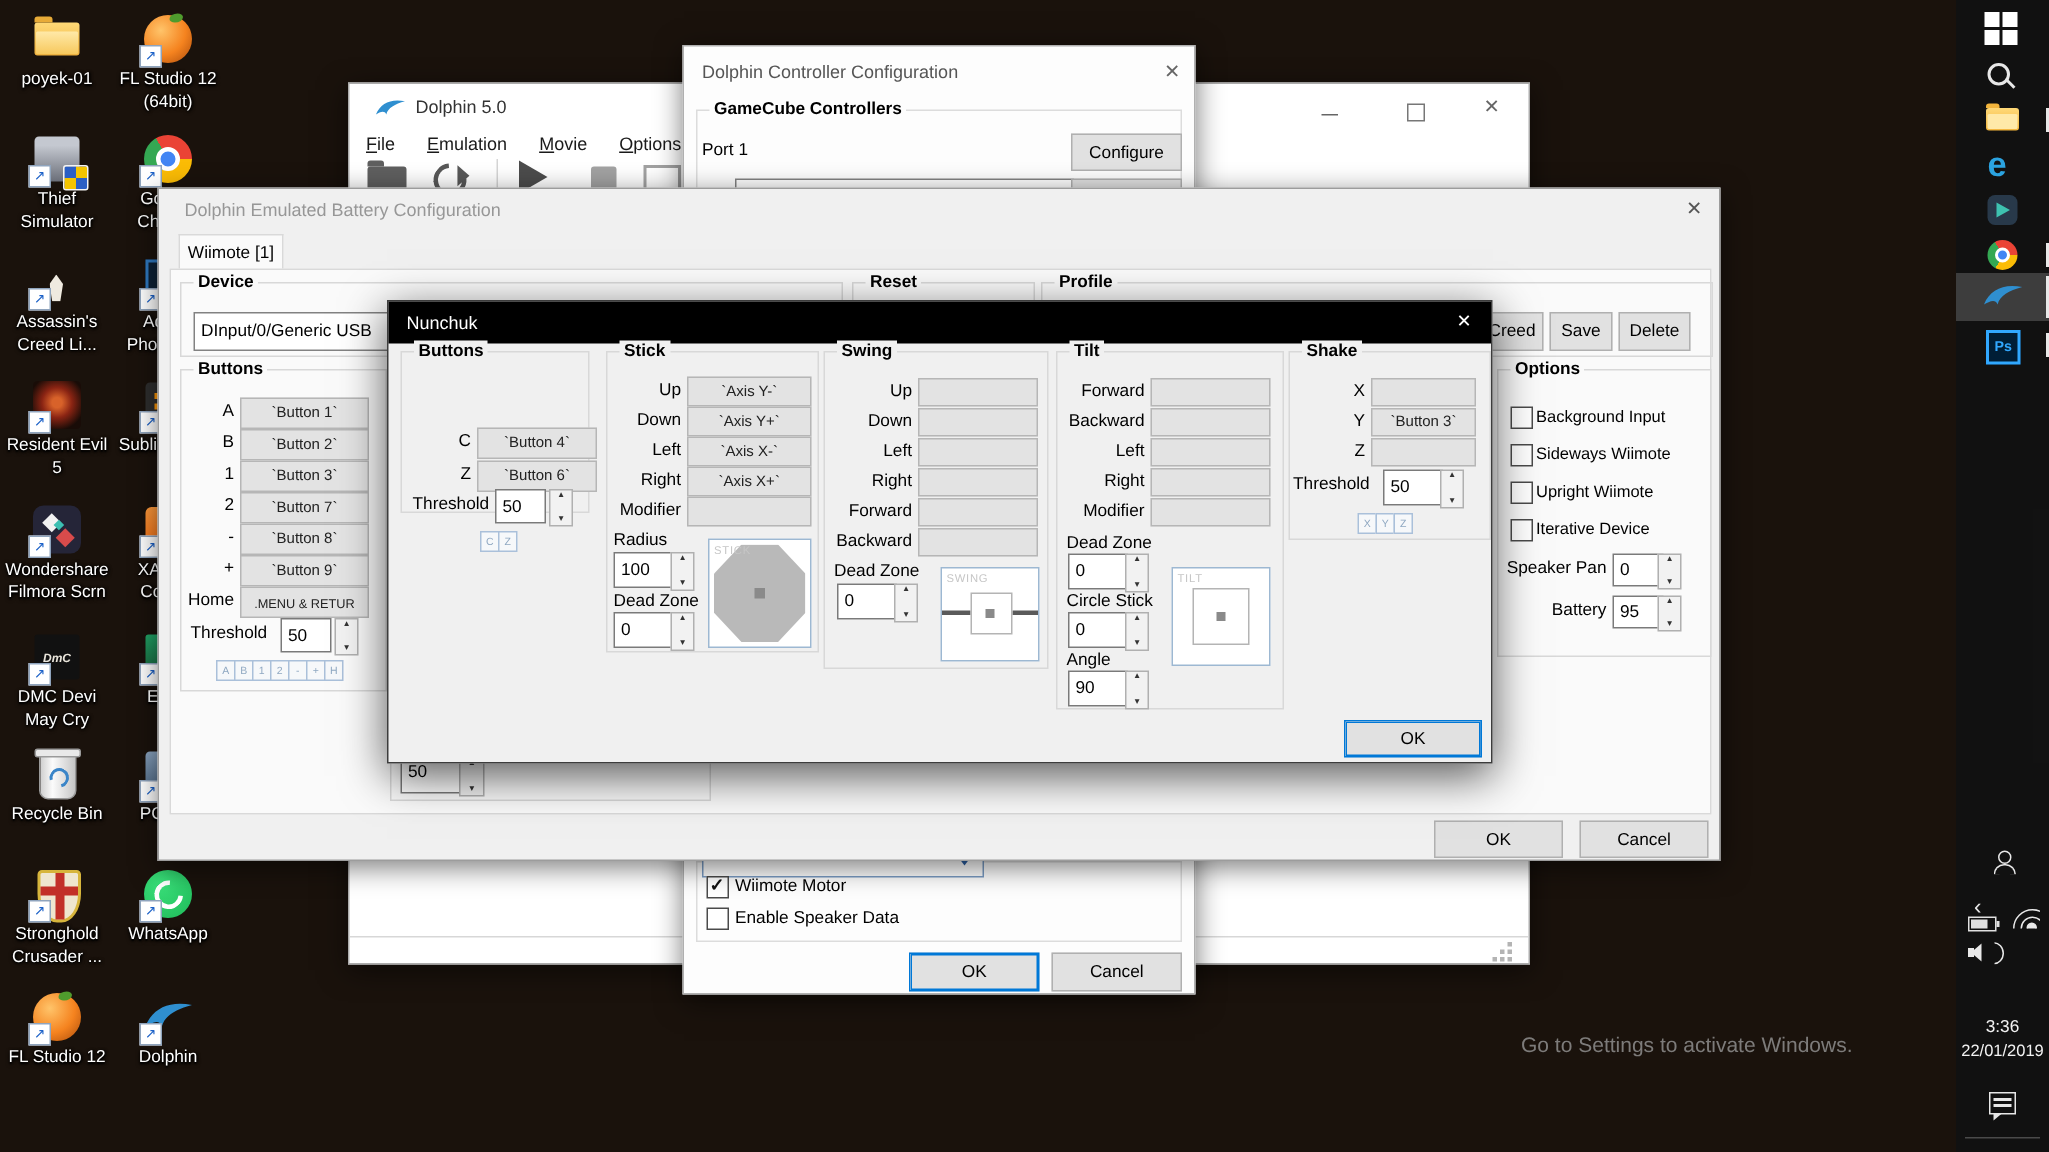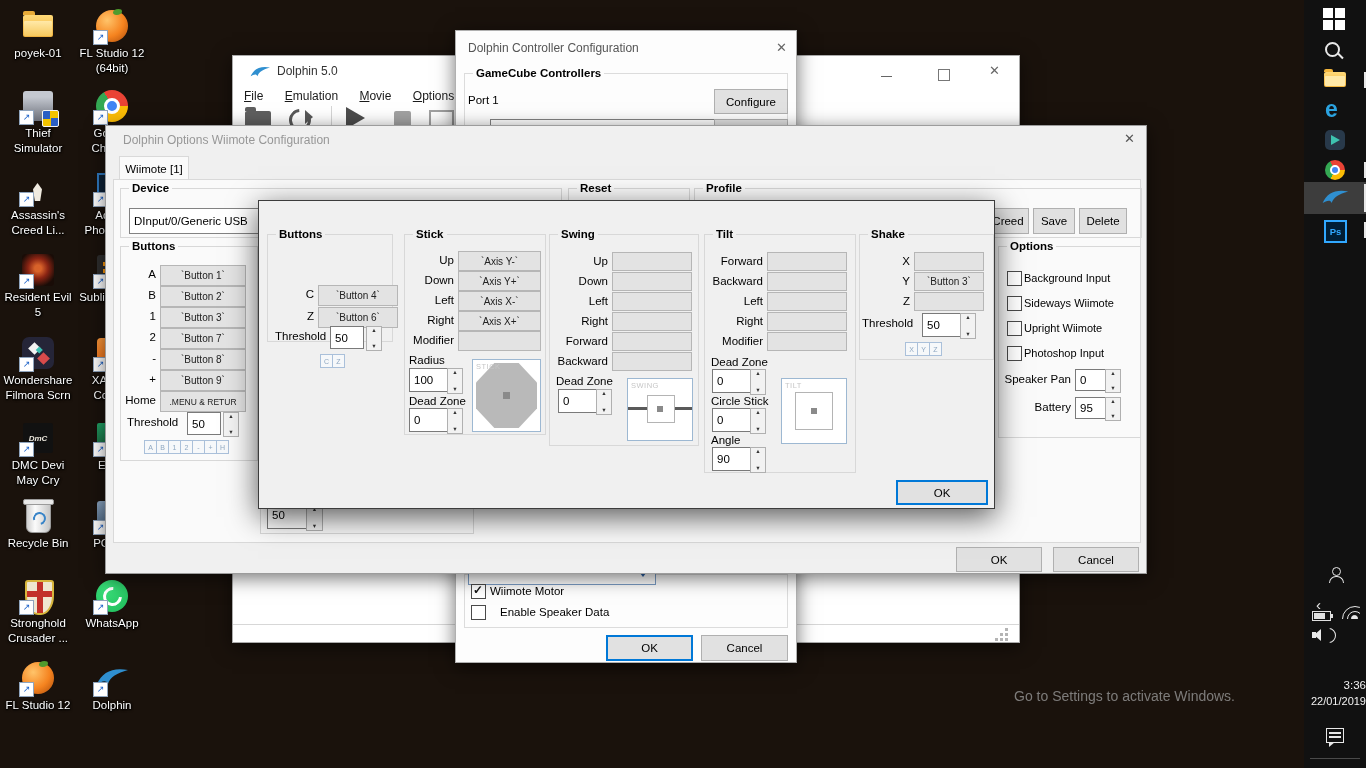--- a/index.html
+++ b/index.html
@@ -126,21 +126,21 @@
   .wifi .w3{left:9px;top:9px;width:5px;height:5px;background:#e8e8e8}
   .spk{position:relative;width:20px;height:14px}
   .spk::before{content:"";position:absolute;left:0;top:4px;width:4px;height:6px;background:#e8e8e8}
   .spk::after{content:"";position:absolute;left:2px;top:1px;border-right:7px solid #e8e8e8;border-top:6px solid transparent;
       border-bottom:6px solid transparent;width:0;height:0}
   .spk .wv{position:absolute;left:10px;top:0;width:12px;height:13px;border:1.5px solid #e8e8e8;border-radius:50%;
       clip-path:polygon(55% 0,100% 0,100% 100%,55% 100%)}
   .act{width:16px;height:13px;border:1.5px solid #e8e8e8;position:relative;background:transparent}
   .act::before{content:"";position:absolute;left:2px;top:3px;right:2px;height:1.5px;background:#e8e8e8;box-shadow:0 4px 0 #e8e8e8}
   .act::after{content:"";position:absolute;left:2px;bottom:-5px;width:0;height:0;border-top:5px solid #e8e8e8;border-right:6px solid transparent}
-  .clock{position:absolute;width:62px;text-align:right;color:#f2f2f2}
+  .clock{position:absolute;width:62px;text-align:center;color:#f2f2f2}
   
   .tfold{position:absolute;width:26px;height:18px;background:#5f5f5f;border-radius:2px}
   .tfold::before{content:"";position:absolute;left:0;top:-4px;width:11px;height:4px;background:#5f5f5f;border-radius:2px 2px 0 0}
   .tref{position:absolute;width:16px;height:16px;border:3.5px solid #585858;border-radius:50%;border-top-color:transparent;transform:rotate(40deg)}
   .tref::after{content:"";position:absolute;right:-4px;top:-4px;border-left:7px solid transparent;border-right:7px solid transparent;border-bottom:8px solid #585858;transform:rotate(50deg)}
   .tplay{position:absolute;width:0;height:0;border-left:19px solid #4c4c4c;border-top:11px solid transparent;border-bottom:11px solid transparent}
   .tstop{position:absolute;width:17px;height:17px;background:#a2a2a2;border-radius:2px}
   .tfs{position:absolute;width:21px;height:16px;border:2.5px solid #a2a2a2}
   .grip{position:absolute;width:3px;height:3px;background:#b4b4b4;box-shadow:-5px 5px 0 #b4b4b4,0 5px 0 #b4b4b4,-10px 10px 0 #b4b4b4,-5px 10px 0 #b4b4b4,0 10px 0 #b4b4b4}
   .dsvg{position:absolute}
@@ -345,27 +345,27 @@
   <div class="combo" style="left:34px;top:88px;width:216px;height:23px"></div>
   <div class="btn" style="left:258px;top:88px;width:72px;height:23px"></div>
 
   <div class="gb" style="left:8px;top:470px;width:322px;height:125px;border-color:#dcdcdc"></div>
   <div class="combo" style="left:12px;top:526px;width:178px;height:26px;border-color:#7a9cc4">
     <span class="arr" style="border-top-color:#2b5fa3;border-left-width:6px;border-right-width:6px;border-top-width:8px"></span>
   </div>
   <span class="chk on" style="left:15px;top:553px"></span>
   <span class="ml ll" style="left:34px;top:554px">Wiimote Motor</span>
   <span class="chk" style="left:15px;top:574px"></span>
-  <span class="ml ll" style="left:44px;top:575px">Enable Speaker Data</span>
+  <span class="ml ll" style="left:34px;top:575px">Enable Speaker Data</span>
   <div class="btn def" style="left:150px;top:604px;width:85px;height:24px">OK</div>
   <div class="btn" style="left:245px;top:604px;width:85px;height:24px">Cancel</div>
 </div>
 
 <div class="win" style="left:105px;top:125px;width:1040px;height:447px;z-index:4;border-color:#9c9c9c;background:#f0f0f0">
-  <span class="abs" style="left:17px;top:7px;font-size:12px;color:#979797">Dolphin Options Wiimote Configuration</span>
+  <span class="abs" style="left:17px;top:7px;font-size:12px;color:#979797">Dolphin Emulated Battery Configuration</span>
   <span class="abs xglyph" style="left:1018px;top:5px;font-size:13px;color:#555"></span>
   <div class="abs" style="left:13px;top:30px;width:68px;height:24px;background:#fafafa;border:1px solid #d9d9d9;border-bottom:none;
        display:flex;align-items:center;justify-content:center;font-size:11.5px">Wiimote [1]</div>
   <div class="abs" style="left:7px;top:53px;width:1026px;height:362px;background:#fafafa;border:1px solid #d9d9d9">
 
     <div class="gb fa" style="left:6px;top:8px;width:440px;height:48px">
       <b>Device</b>
       <div class="combo" style="left:8px;top:19px;width:424px;height:24px">
         <span>DInput/0/Generic   USB</span>
           <span class="arr"></span>
@@ -418,34 +418,38 @@
 
     <div class="gb fa" style="left:884px;top:66px;width:141px;height:190px">
       <b>Options</b>
       <span class="chk" style="left:8px;top:24px"></span>
       <span class="ml ll" style="left:25px;top:25px;font-size:11px">Background Input</span>
       <span class="chk" style="left:8px;top:49px"></span>
       <span class="ml ll" style="left:25px;top:50px;font-size:11px">Sideways Wiimote</span>
       <span class="chk" style="left:8px;top:74px"></span>
       <span class="ml ll" style="left:25px;top:75px;font-size:11px">Upright Wiimote</span>
       <span class="chk" style="left:8px;top:99px"></span>
-      <span class="ml ll" style="left:25px;top:100px;font-size:11px">Photoshop Input</span>
+      <span class="ml ll" style="left:25px;top:100px;font-size:11px">Iterative Device</span>
       <span class="ml" style="left:0px;top:126px;width:72px">Speaker Pan</span>
       <div class="spinv" style="left:76px;top:122px;width:28px;height:20px">0</div>
       <div class="spinc" style="left:106px;top:122px;width:14px;height:20px"></div>
       <span class="ml" style="left:18px;top:154px;width:54px">Battery</span>
       <div class="spinv" style="left:76px;top:150px;width:28px;height:20px">95</div>
       <div class="spinc" style="left:106px;top:150px;width:14px;height:20px"></div>
     </div>
   </div>
   <div class="btn" style="left:850px;top:421px;width:84px;height:23px">OK</div>
   <div class="btn" style="left:947px;top:421px;width:84px;height:23px">Cancel</div>
 </div>
 
 <div class="win" style="left:258px;top:200px;width:735px;height:307px;z-index:5;border-color:#3c3c3c;box-shadow:0 8px 28px rgba(0,0,0,.65)">
+  <div class="abs" style="left:0;top:0;width:735px;height:28px;background:#000">
+    <span class="abs" style="left:12px;top:7px;color:#fff;font-size:12px">Nunchuk</span>
+    <span class="abs xglyph" style="left:712px;top:6px;color:#fff;font-size:12px"></span>
+  </div>
 
   <div class="gb" style="left:8px;top:33px;width:124px;height:106px">
     <b>Buttons</b>
     <span class="ml" style="left:14px;top:53px;width:32px">C</span>
     <div class="mb" style="left:50px;top:50px;width:78px;height:19px">`Button 4`</div>
     <span class="ml" style="left:14px;top:75px;width:32px">Z</span>
     <div class="mb" style="left:50px;top:72px;width:78px;height:19px">`Button 6`</div>
     <span class="ml ll" style="left:7px;top:95px">Threshold</span>
     <div class="spinv" style="left:62px;top:91px;width:28px;height:21px">50</div>
     <div class="spinc" style="left:98px;top:91px;width:14px;height:21px"></div>

